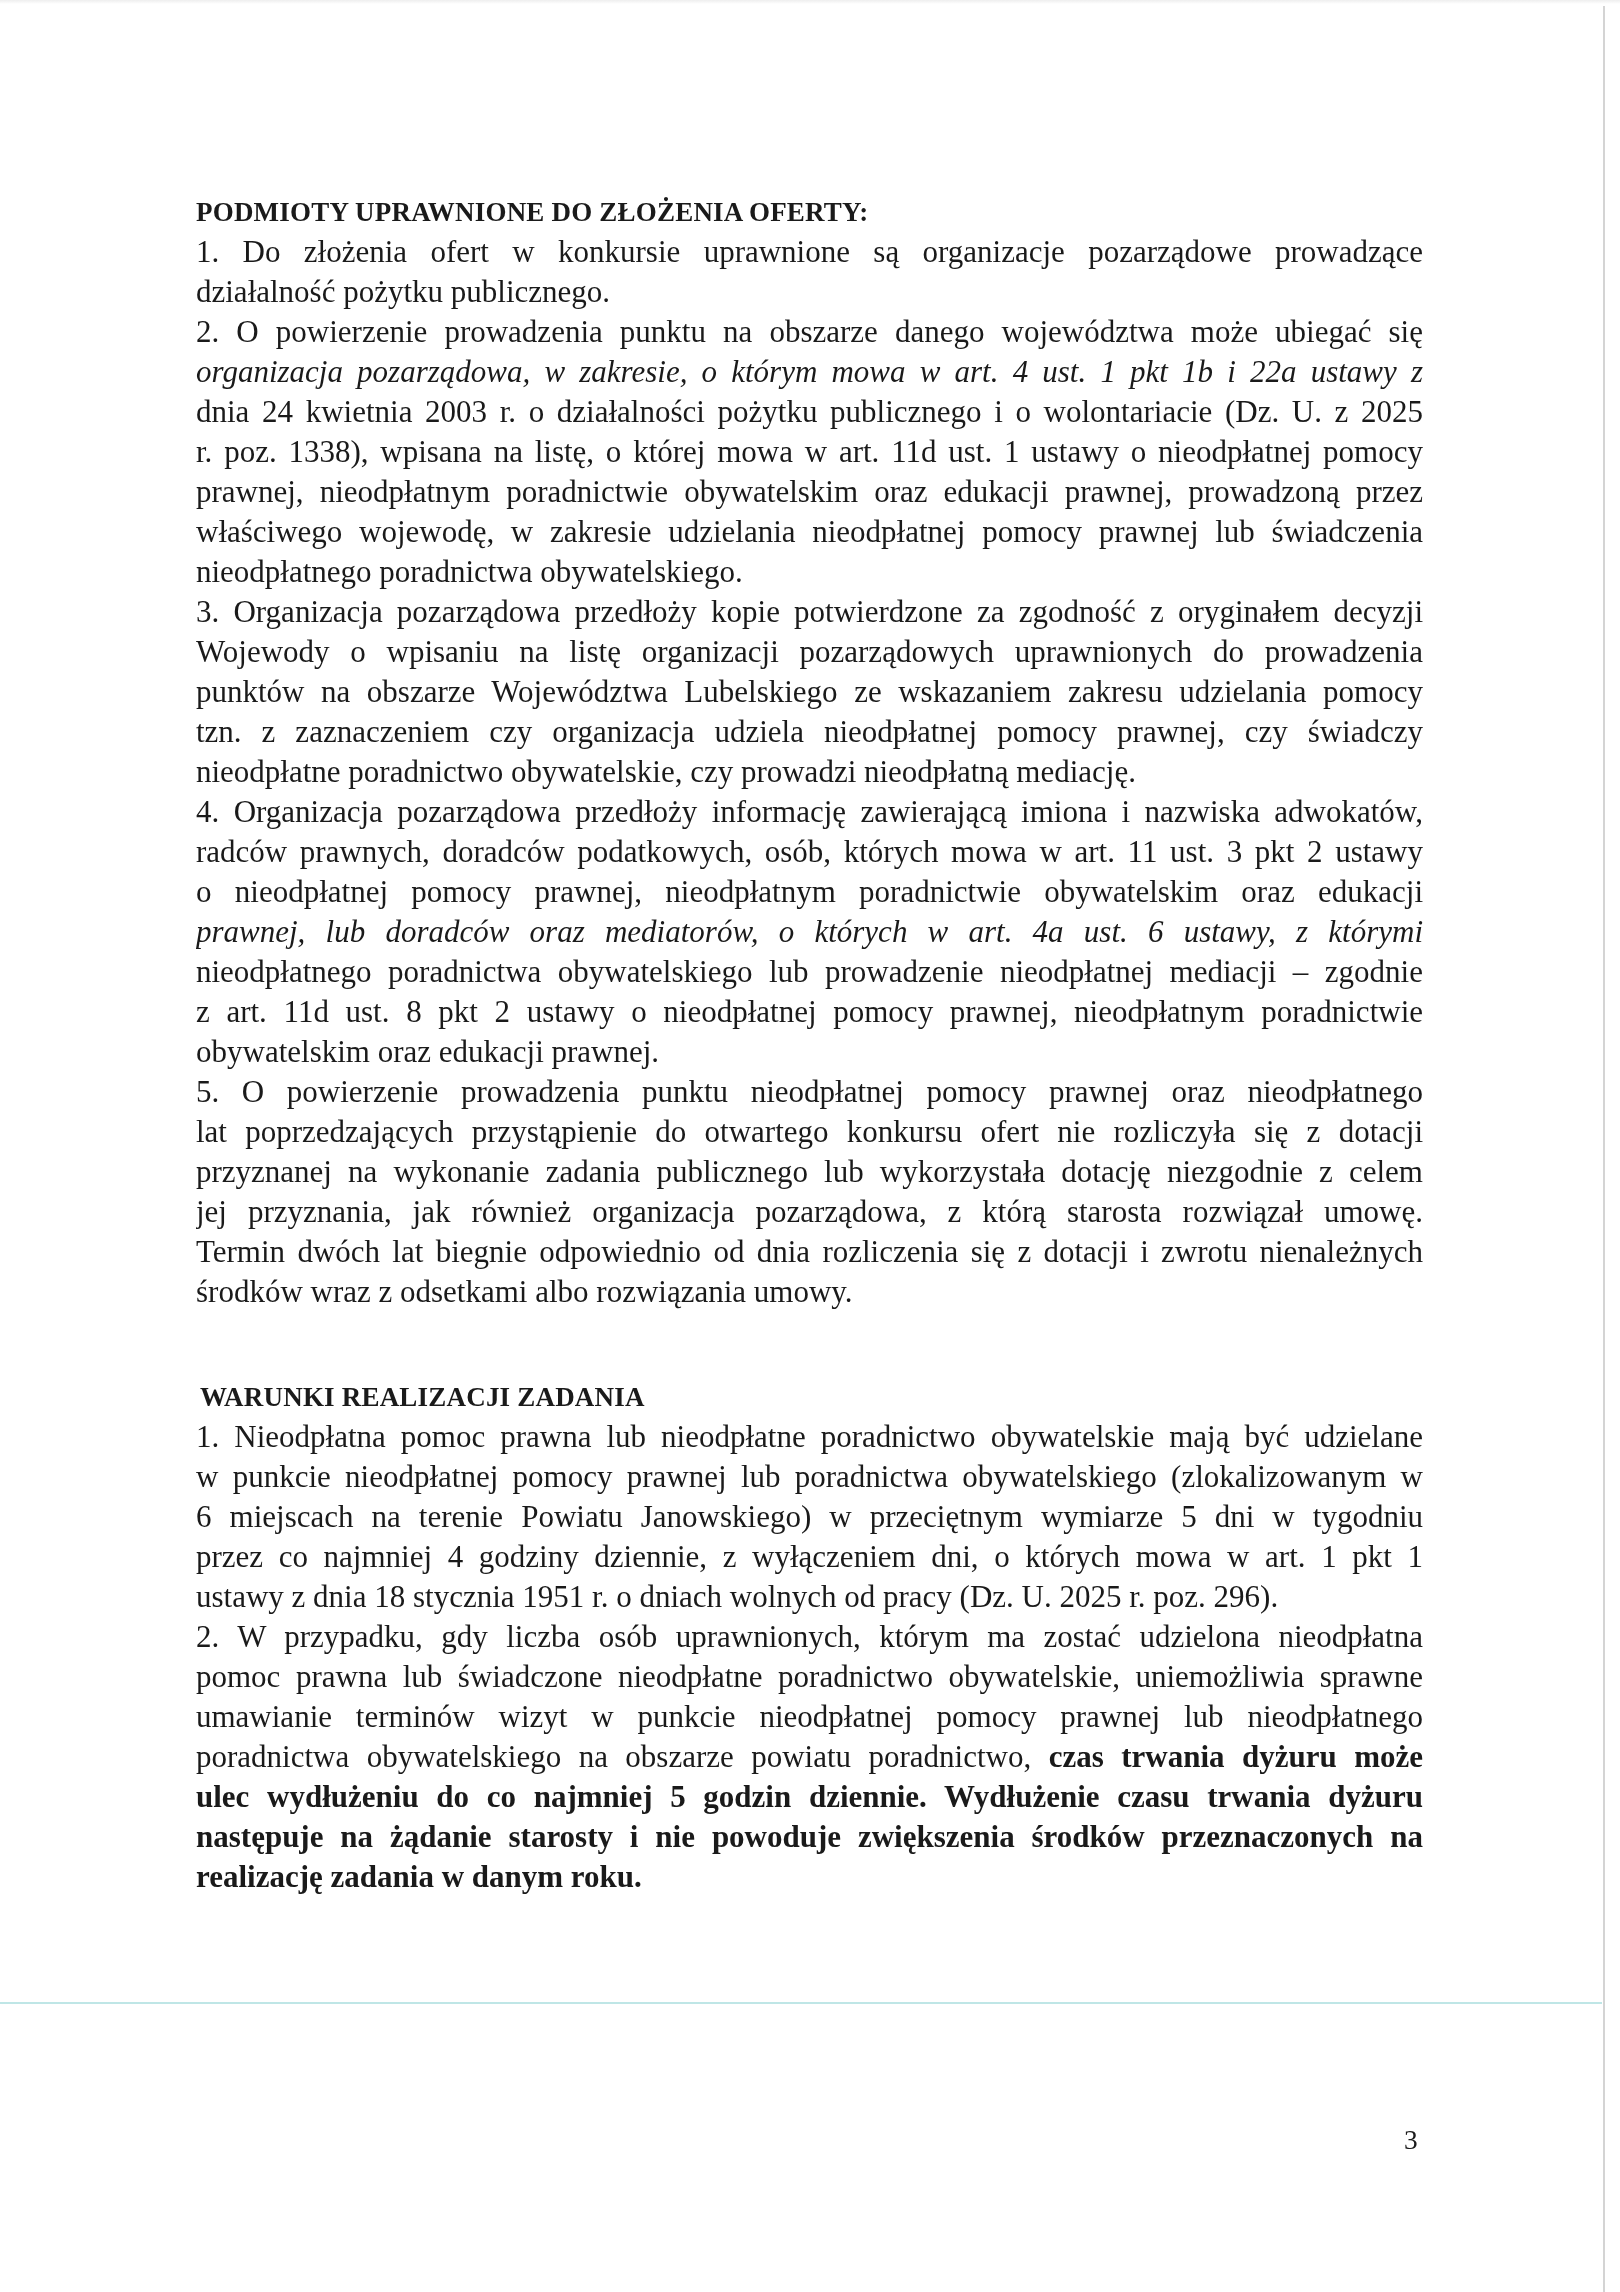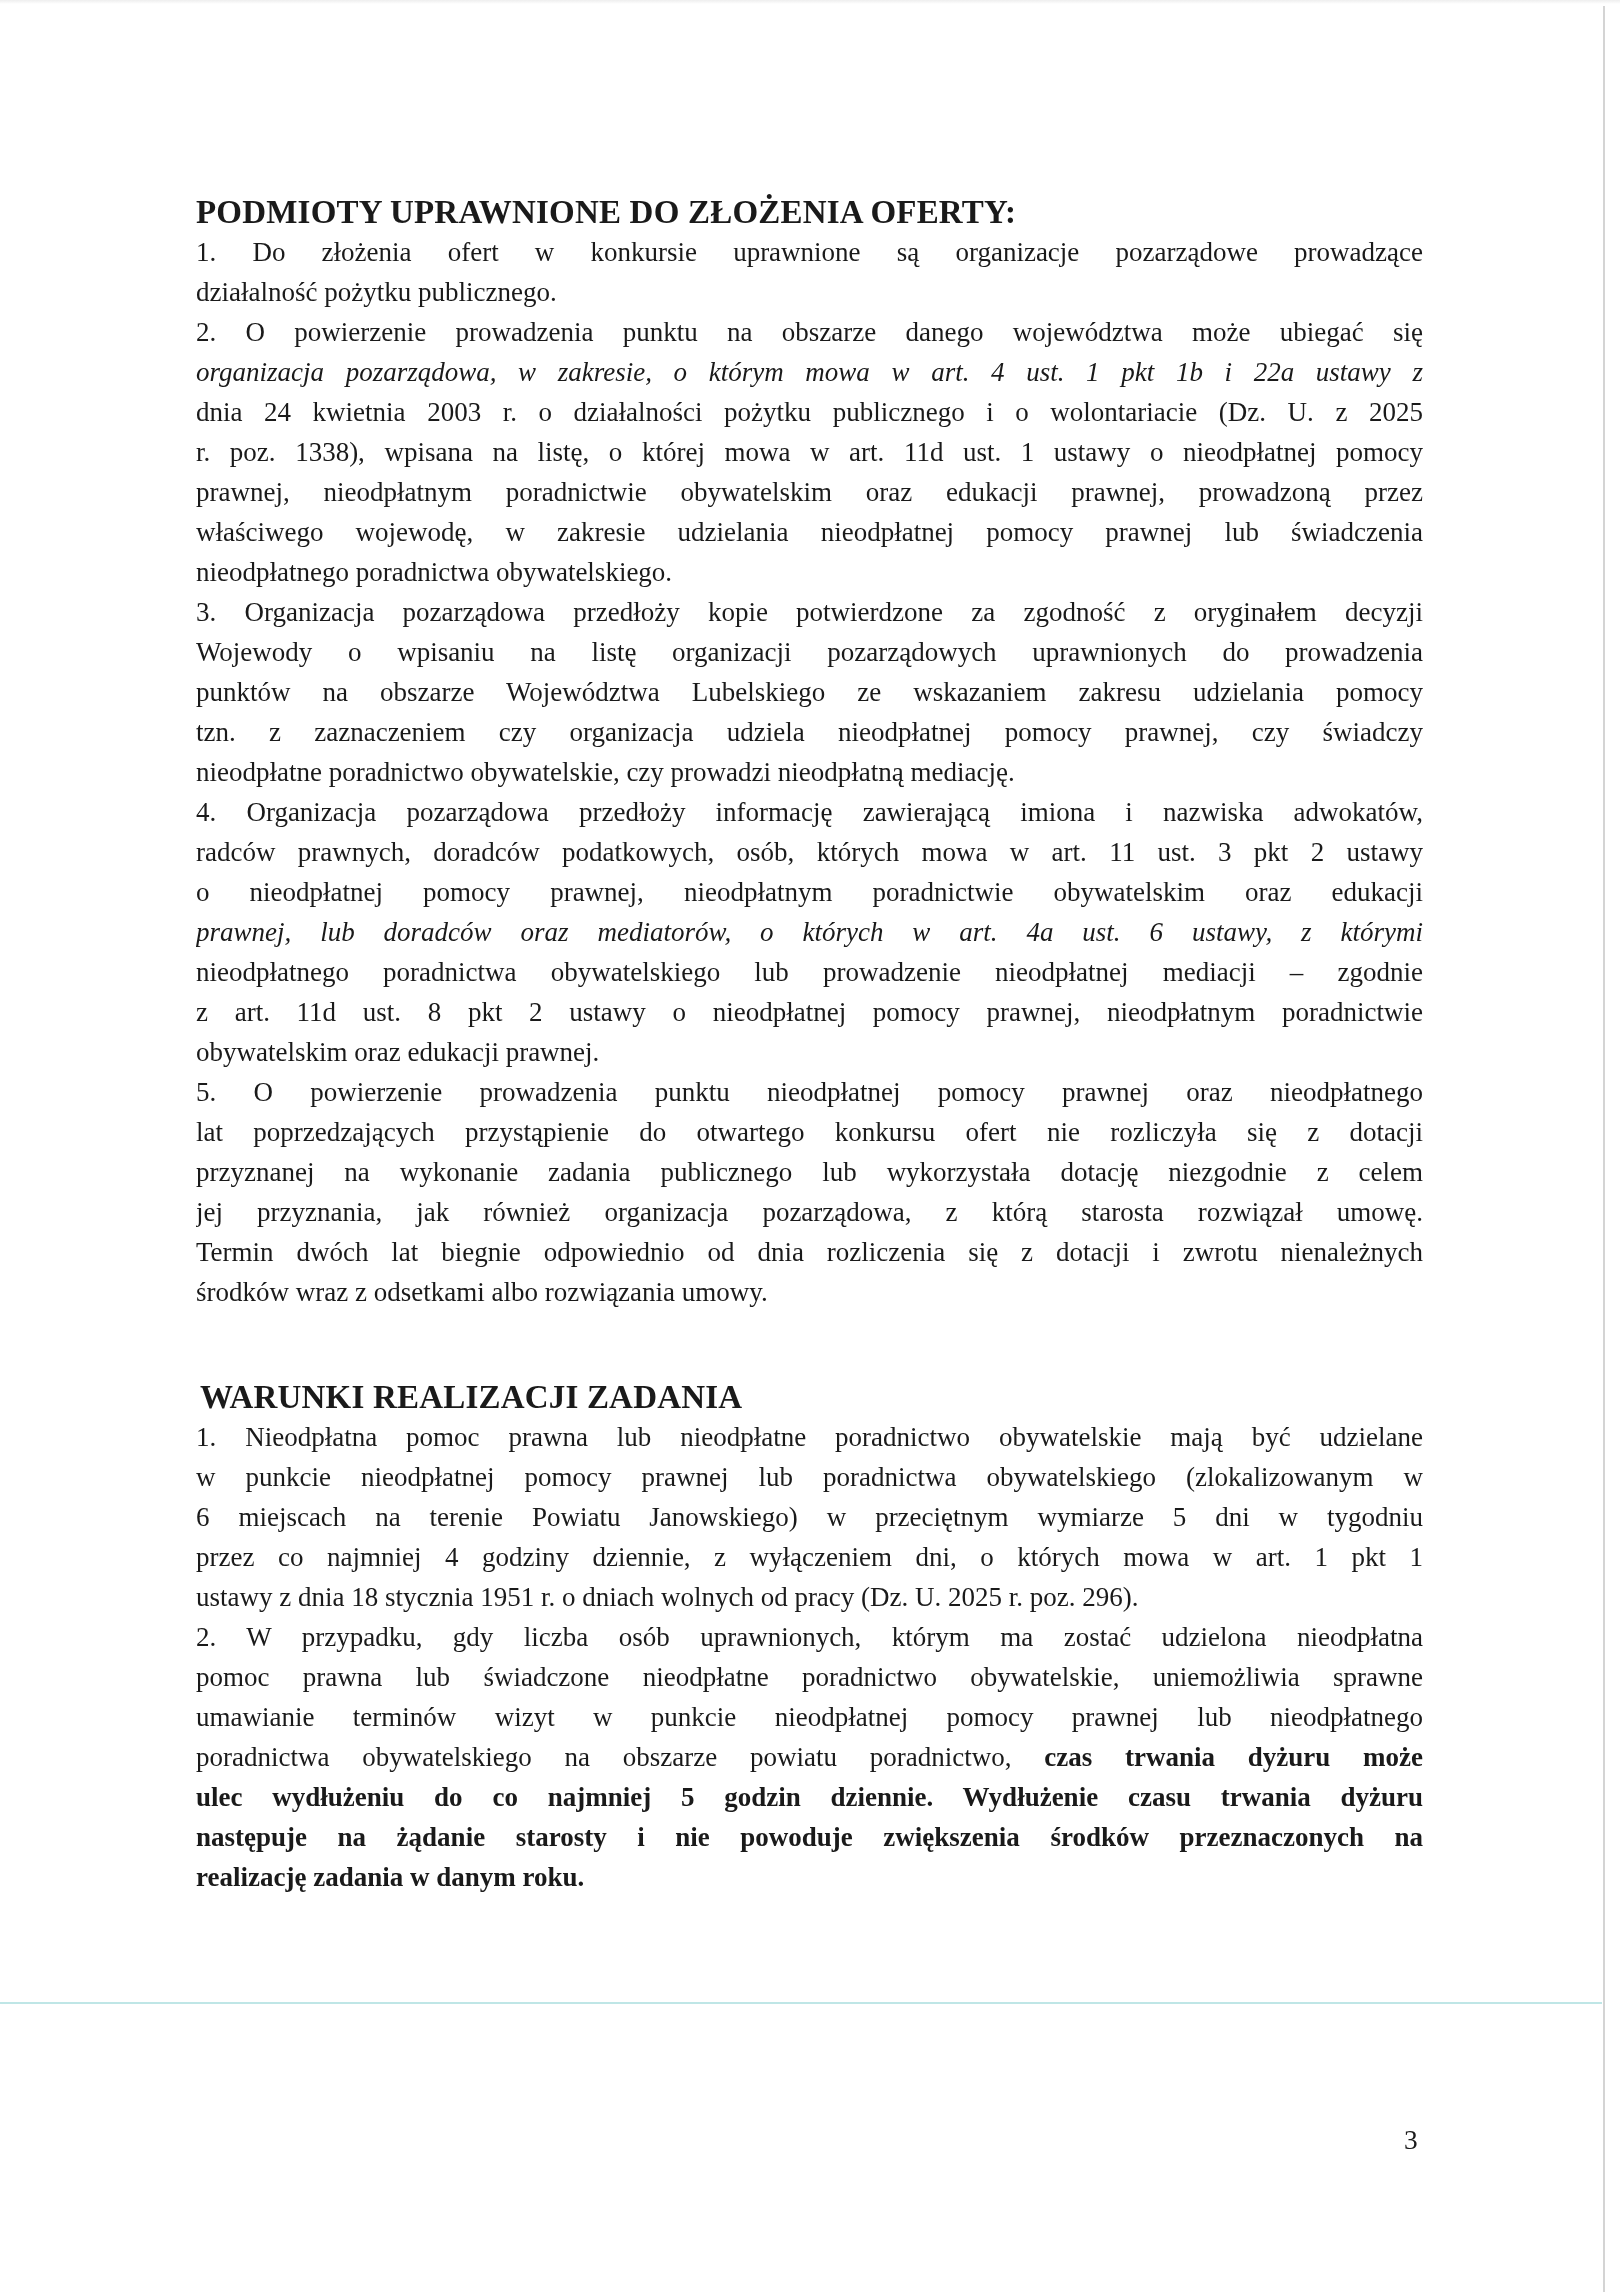--- a/index.html
+++ b/index.html
@@ -40,32 +40,32 @@
     background: #bfe6e6;
   }
   .page {
     position: absolute;
     left: 196px;
     top: 192px;
     width: 1227px;
   }
   .heading {
     font-weight: bold;
-    font-size: 33px;
+    font-size: 27px;
     line-height: 40px;
     height: 40px;
     white-space: nowrap;
     letter-spacing: 0.2px;
   }
   .heading.h2 {
     margin-top: 65px;
     padding-left: 3.9px;
   }
   .line {
-    font-size: 27px;
+    font-size: 31px;
     line-height: 40px;
     height: 40px;
     text-align: justify;
     text-align-last: justify;
     white-space: nowrap;
     overflow: visible;
   }
   .line.last {
     text-align-last: left;
   }

